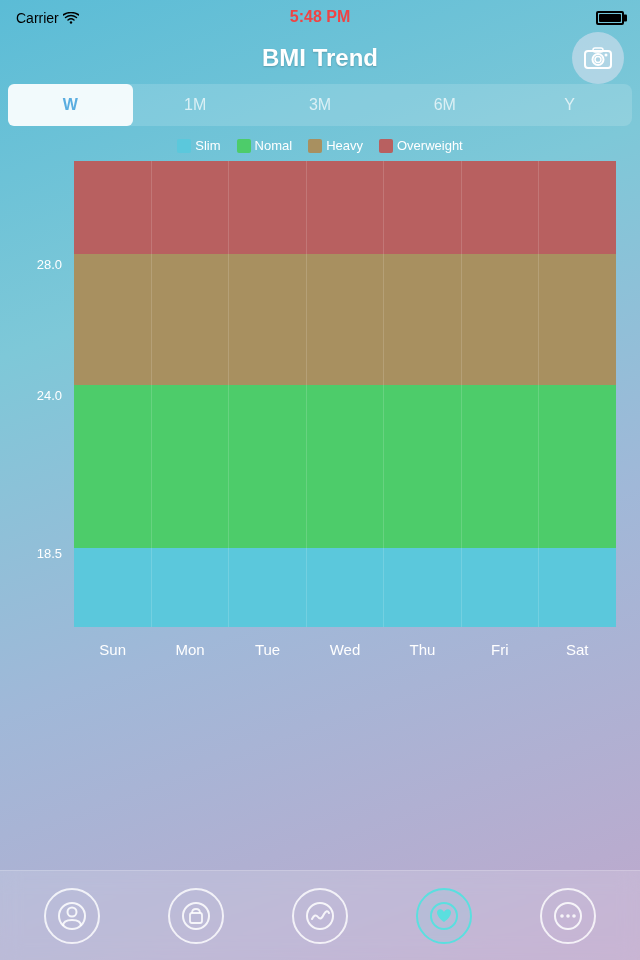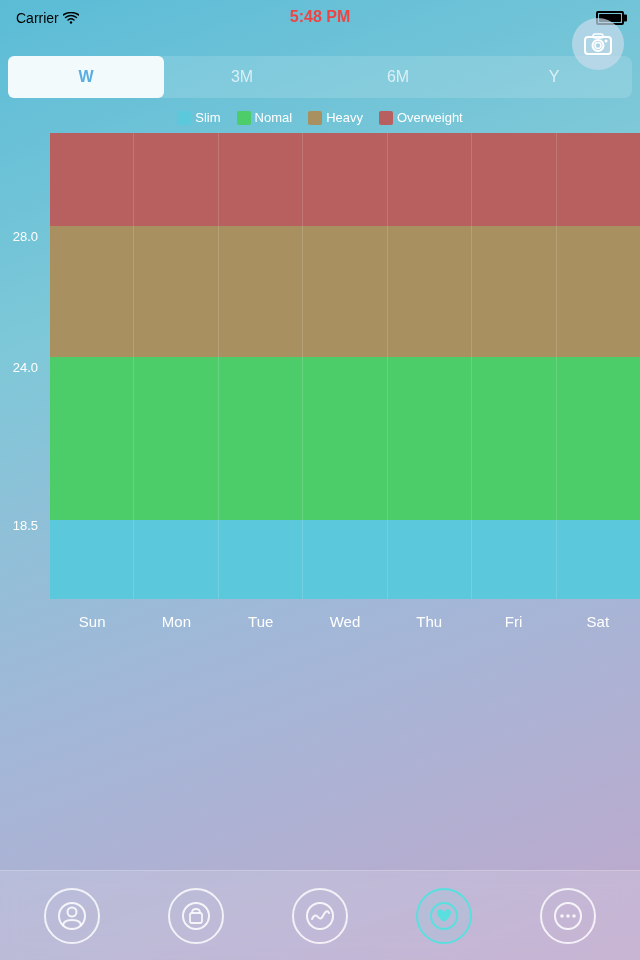--- a/index.html
+++ b/index.html
@@ -140,21 +140,21 @@
       color: #fff;
     }
     .legend-color {
       width: 14px;
       height: 14px;
       border-radius: 2px;
     }
 
     
     .chart-container {
-      margin: 0 0;
+      margin: 0 24px;
       position: relative;
       height: 510px;
     }
     .chart-area {
       position: absolute;
       left: 50px;
       right: 0;
       top: 0;
       bottom: 44px;
       overflow: hidden;
@@ -260,33 +260,35 @@
   </div>
   <div class="status-time">5:48 PM</div>
   <div class="status-battery">
     <div class="battery-icon">
         <div class="battery-fill"></div>
       </div>
   </div>
 </div>
 
 <div class="header">
+  <span class="header-title">BMI Trend</span>
   <div class="camera-button">
     <svg width="28" height="24" viewBox="0 0 28 24" fill="none">
       <rect x="1" y="5" width="26" height="17" rx="3" stroke="#fff" stroke-width="2"></rect>
       <circle cx="14" cy="13.5" r="5.5" stroke="#fff" stroke-width="2"></circle>
       <circle cx="14" cy="13.5" r="3" stroke="#fff" stroke-width="1.5"></circle>
       <rect x="9" y="2" width="10" height="4" rx="2" stroke="#fff" stroke-width="1.5"></rect>
       <circle cx="22" cy="9" r="1.5" fill="#fff"></circle>
     </svg>
   </div>
 </div>
 
 <div class="tabs-container">
   <div class="tab active">W</div>
+  <div class="tab">1M</div>
   <div class="tab">3M</div>
   <div class="tab">6M</div>
   <div class="tab">Y</div>
 </div>
 
 <div class="legend">
   <div class="legend-item">
     <div class="legend-color" style="background:#5bc8dc;"></div>
     <span>Slim</span>
   </div>

